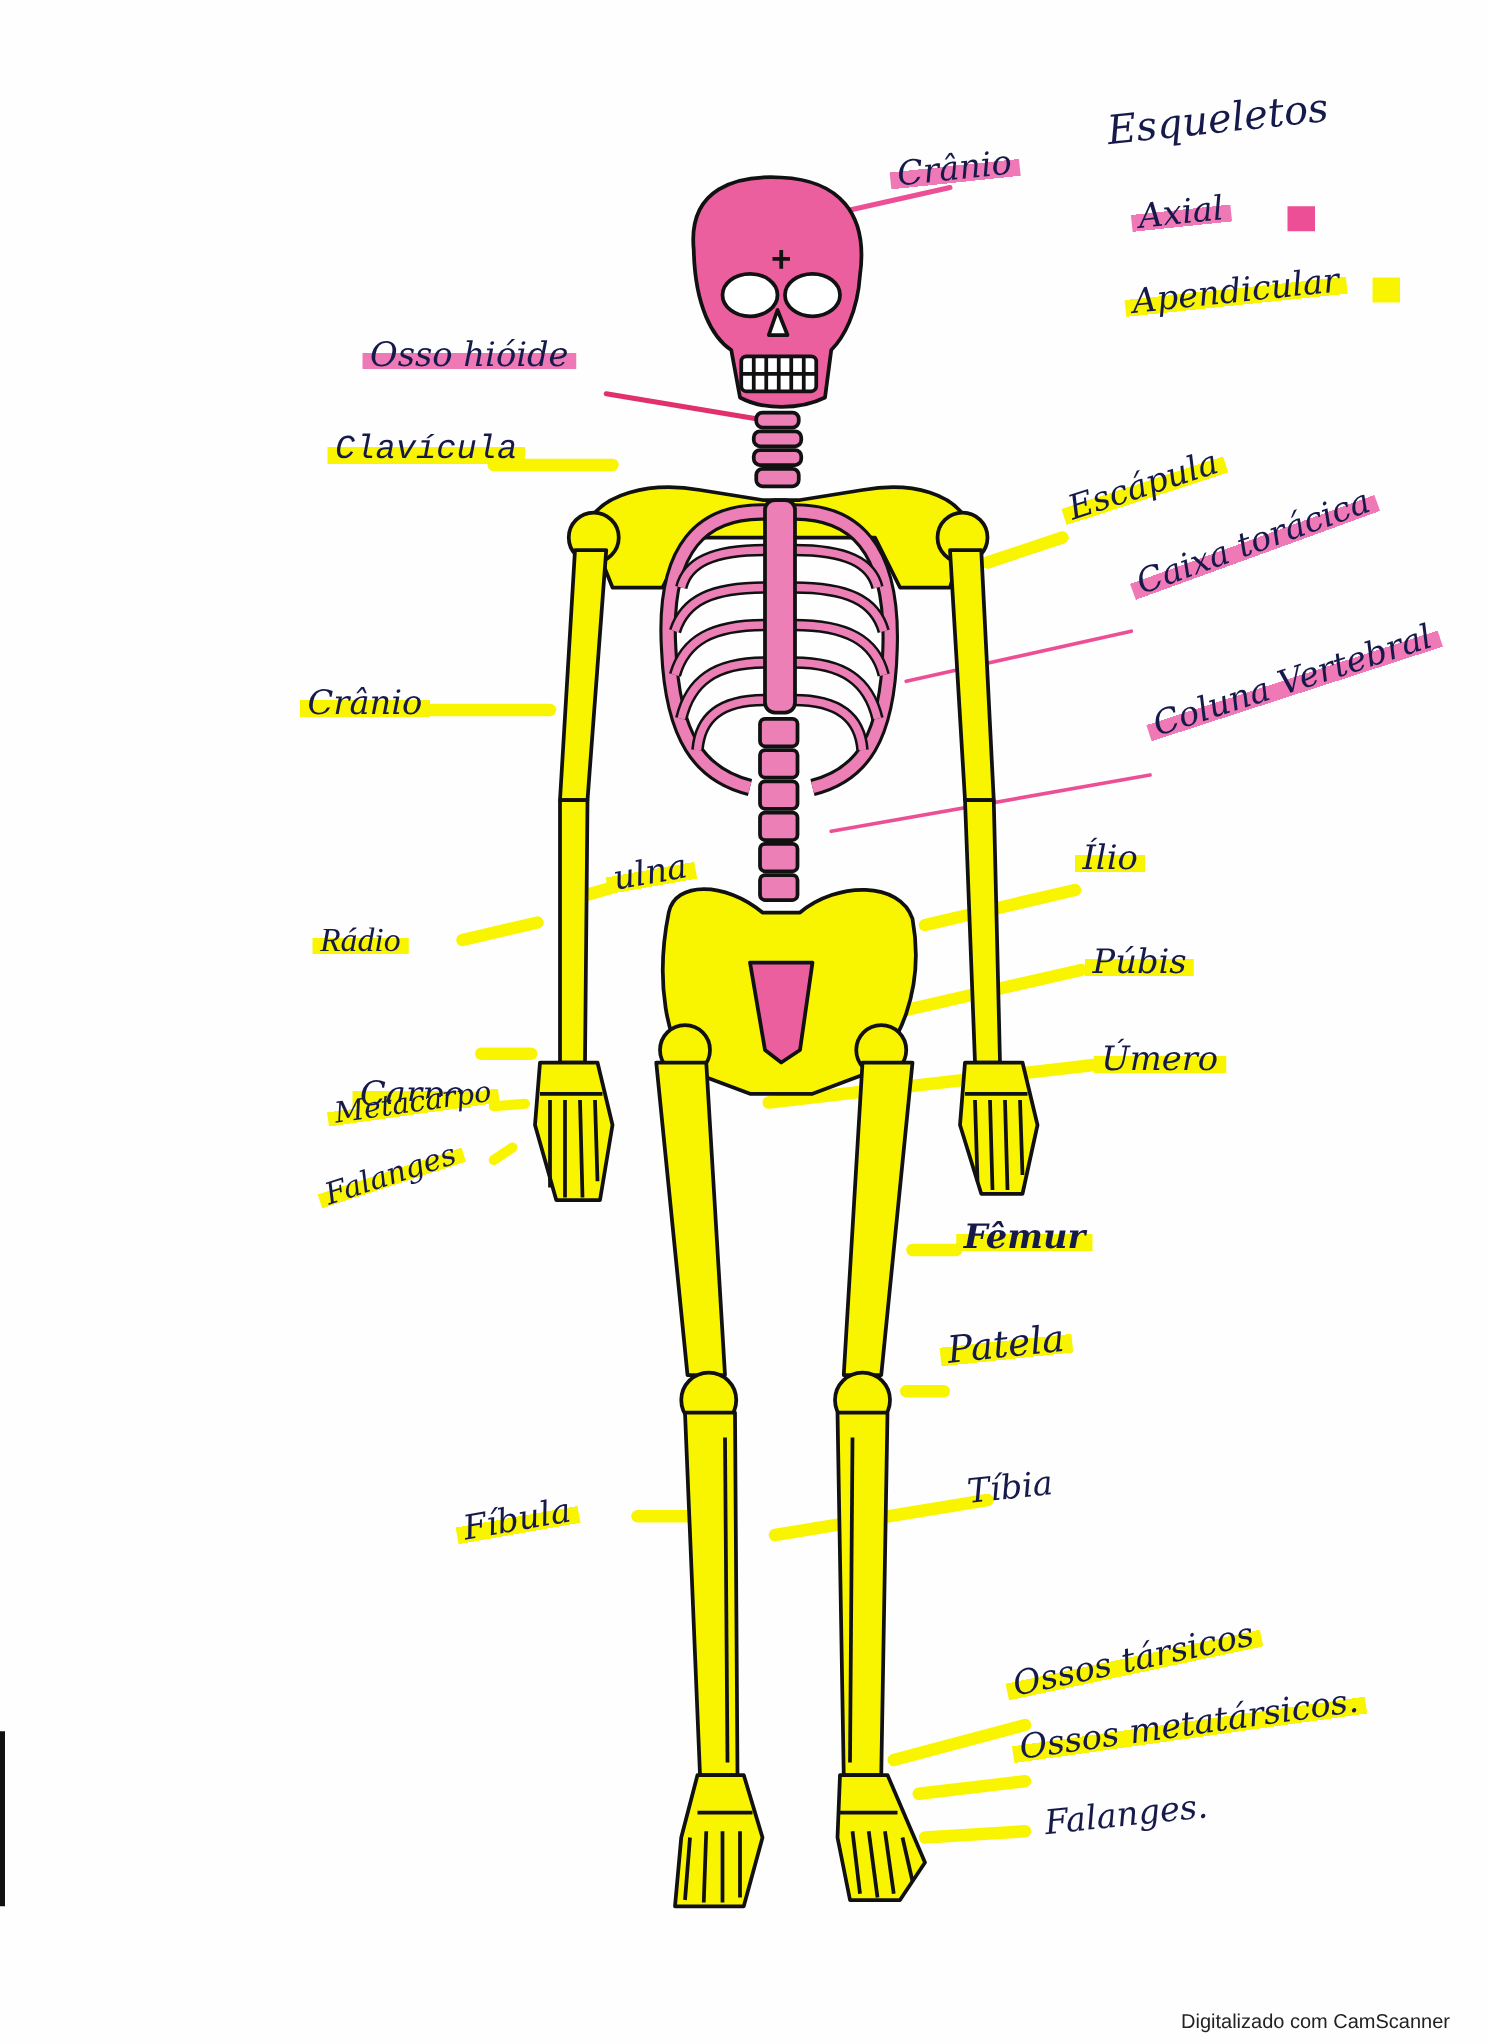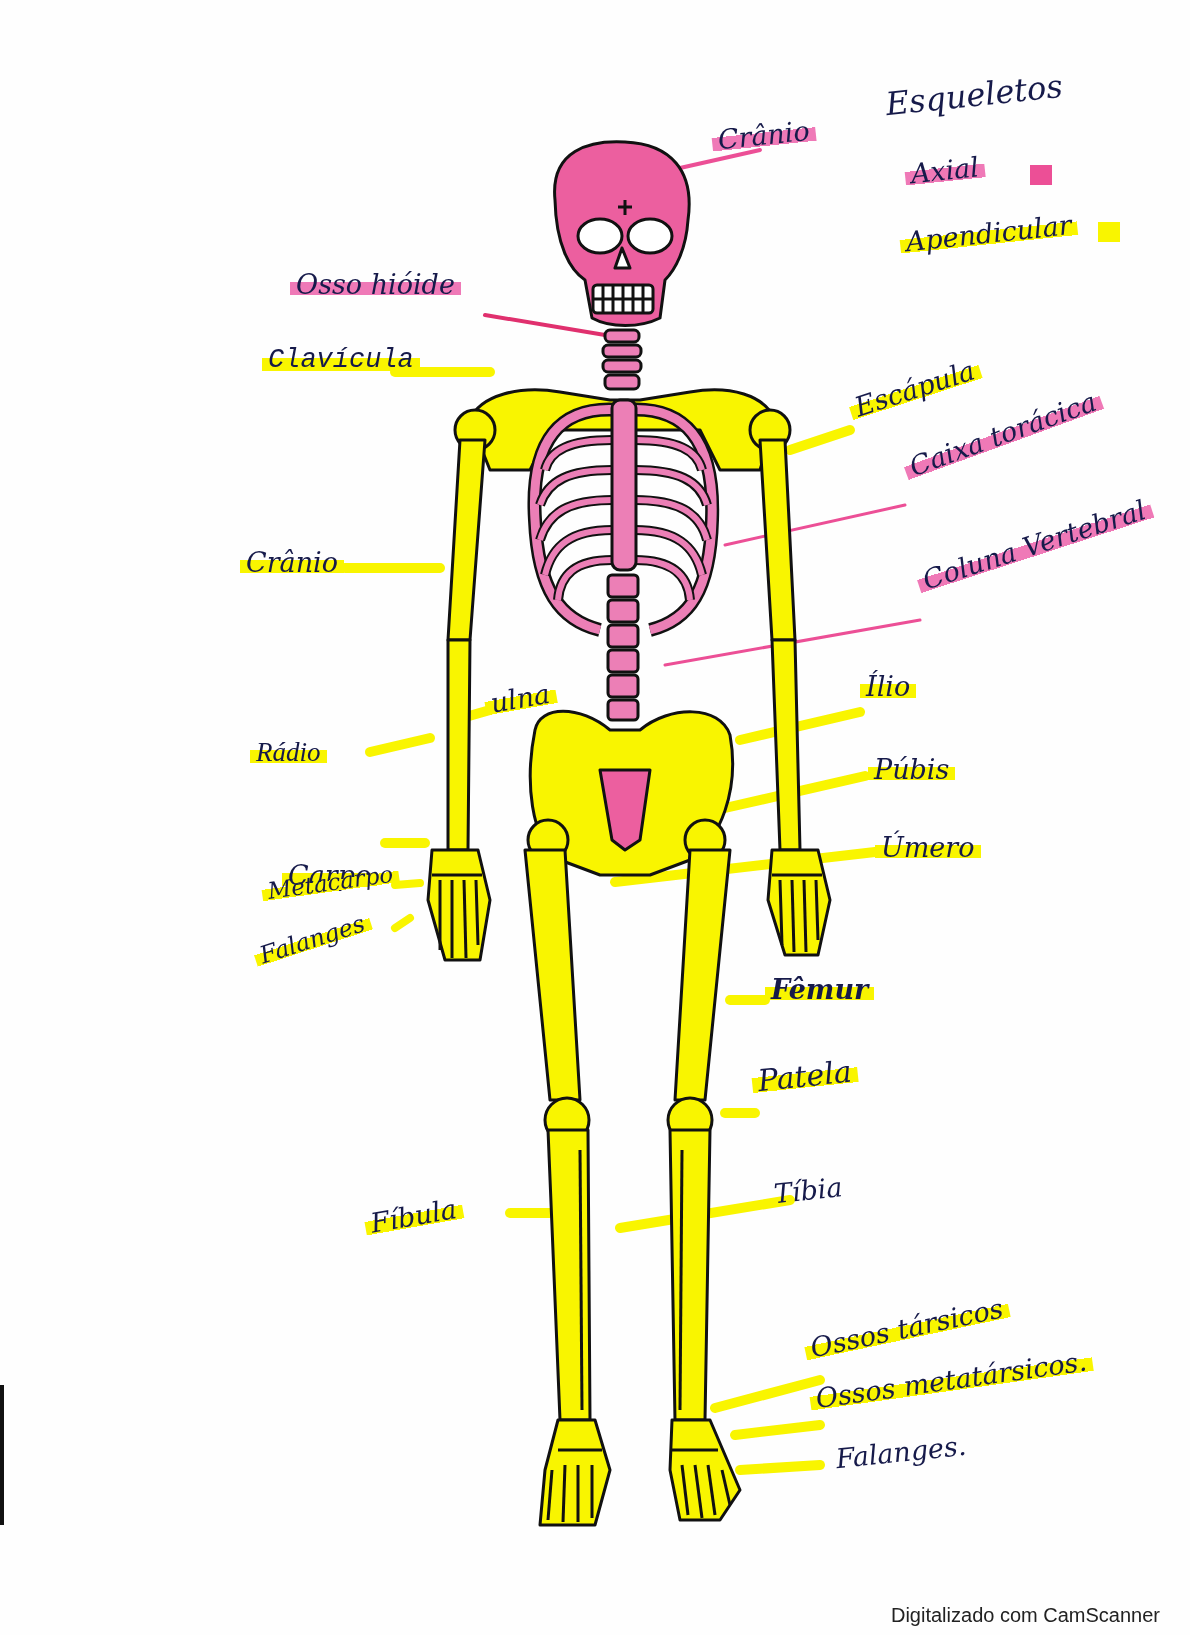--- a/index.html
+++ b/index.html
@@ -9,21 +9,21 @@
   .edge { position: absolute; left: 0; top: 1385px; width: 4px; height: 140px; background: #111; }
   svg.skel { position: absolute; left: 0; top: 0; }
   .lbl { position: absolute; font-family: "DejaVu Serif", serif; font-style: italic;
          color: #161a4a; font-size: 27px; white-space: nowrap; transform-origin: left center;
          padding: 0 6px; line-height: 1.1; }
   .hl-y { background: linear-gradient(to bottom, transparent 40%, #f9f500 40%, #f9f500 85%, transparent 85%); }
   .hl-p { background: linear-gradient(to bottom, transparent 40%, #ef79b7 40%, #ef79b7 85%, transparent 85%); }
   .legend-title { font-size: 32px; }
   .swatch { position: absolute; width: 22px; height: 20px; }
   .footer { position: absolute; right: 30px; bottom: 8px; font-family: "Liberation Sans", sans-serif;
-            font-size: 20px; color: #222; }
+            font-size: 16px; color: #222; }
 </style>
 </head>
 <body>
 
 <div class="page">
   <div class="edge"></div>
 
   <svg class="skel" width="1190" height="1635" viewBox="0 0 1190 1635">
 
     <g stroke-linecap="round" fill="none">

